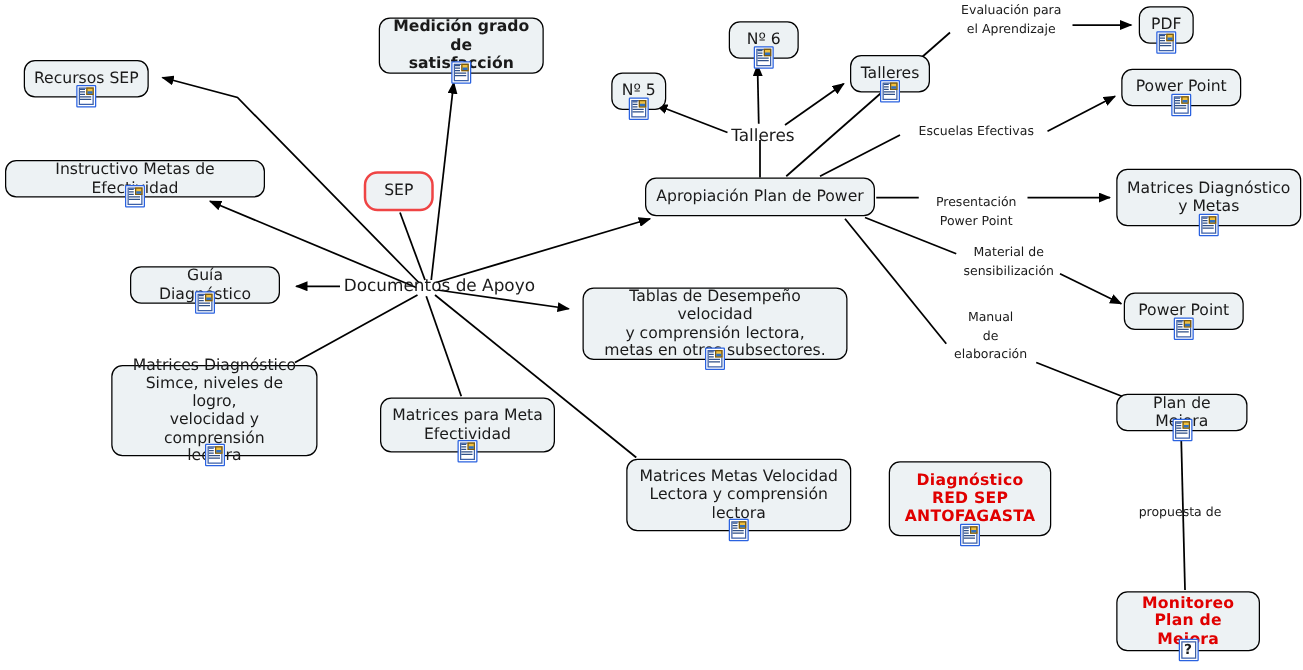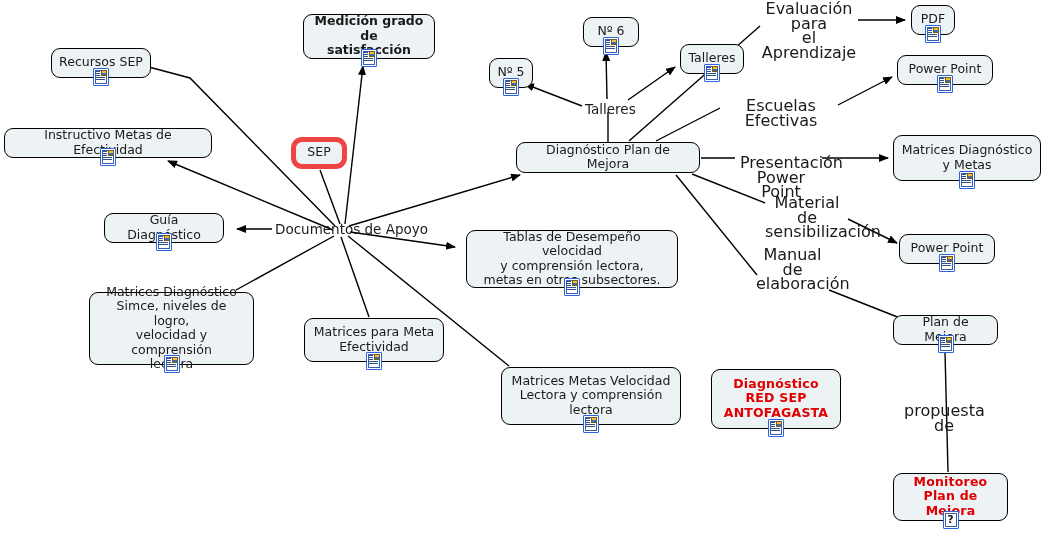--- a/index.html
+++ b/index.html
@@ -34,21 +34,21 @@
     align-items: center;
     justify-content: center;
     text-align: center;
     color: #1a1a1a;
     font-size: 12.5px;
     line-height: 14.5px;
     padding: 3px 7px 4px 7px;
     white-space: pre-line;
   }
   .node.root {
-    border: 5px solid #ef4444;
+    border: 2px solid #ef4444;
     border-radius: 11px;
     background: #eef2f4;
   }
   .node.redtext {
     color: #e00000;
     font-weight: bold;
     letter-spacing: 0.2px;
   }
   .node-label {
     display: block;
@@ -109,21 +109,21 @@
     width: 14px; height: 16px;
     line-height: 16px;
     text-align: center;
     font-size: 11px;
     font-weight: bold;
     color: #1a1a1a;
     font-family: "DejaVu Sans", sans-serif;
   }
   .edge-label {
     position: absolute;
-    font-size: 16px;
+    font-size: 10px;
     line-height: 14.5px;
     color: #1a1a1a;
     text-align: center;
     white-space: pre-line;
     background: transparent;
   }
   .hub-label {
     position: absolute;
     font-size: 13.5px;
     line-height: 15px;
@@ -201,21 +201,21 @@
 sensibilización</div>
   <div class="edge-label" style="left:756px; top:248px; width:73px;">Manual
 de
 elaboración</div>
   <div class="edge-label" style="left:904px; top:404px; width:80px;">propuesta de</div>
 
   <div class="node root" style="left:291px; top:137px; width:56px; height:32px;">
     <span class="node-label">SEP</span>
   </div>
 
-  <div class="node" style="left:19px; top:48px; width:100px; height:30px;margin-left:32px;">
+  <div class="node" style="left:19px; top:48px; width:100px; height:30px;">
     <span class="node-label">Recursos SEP</span>
     <span class="doc-icon"><span class="page"></span><span class="ln l1"></span><span class="ln l2"></span><span class="ln l3"></span><span class="ln l4"></span><span class="ln l5"></span><span class="thumb"></span></span>
   </div>
 
   <div class="node" style="left:303px; top:14px; width:132px; height:45px;font-weight:bold;">
     <span class="node-label">Medición grado de
 satisfacción</span>
     <span class="doc-icon"><span class="page"></span><span class="ln l1"></span><span class="ln l2"></span><span class="ln l3"></span><span class="ln l4"></span><span class="ln l5"></span><span class="thumb"></span></span>
   </div>
 
@@ -251,21 +251,21 @@
   </div>
 
   <div class="node" style="left:501px; top:367px; width:180px; height:58px;">
     <span class="node-label">Matrices Metas Velocidad
 Lectora y comprensión
 lectora</span>
     <span class="doc-icon"><span class="page"></span><span class="ln l1"></span><span class="ln l2"></span><span class="ln l3"></span><span class="ln l4"></span><span class="ln l5"></span><span class="thumb"></span></span>
   </div>
 
   <div class="node" style="left:516px; top:142px; width:184px; height:31px;">
-    <span class="node-label">Diagnóstico Plan de Mejora</span>
+    <span class="node-label">Apropiación Plan de Power</span>
   </div>
 
   <div class="node" style="left:473px; top:58px; width:44px; height:30px;margin-left:16px;">
     <span class="node-label">Nº 5</span>
     <span class="doc-icon"><span class="page"></span><span class="ln l1"></span><span class="ln l2"></span><span class="ln l3"></span><span class="ln l4"></span><span class="ln l5"></span><span class="thumb"></span></span>
   </div>
 
   <div class="node" style="left:583px; top:17px; width:56px; height:30px;">
     <span class="node-label">Nº 6</span>
     <span class="doc-icon"><span class="page"></span><span class="ln l1"></span><span class="ln l2"></span><span class="ln l3"></span><span class="ln l4"></span><span class="ln l5"></span><span class="thumb"></span></span>

